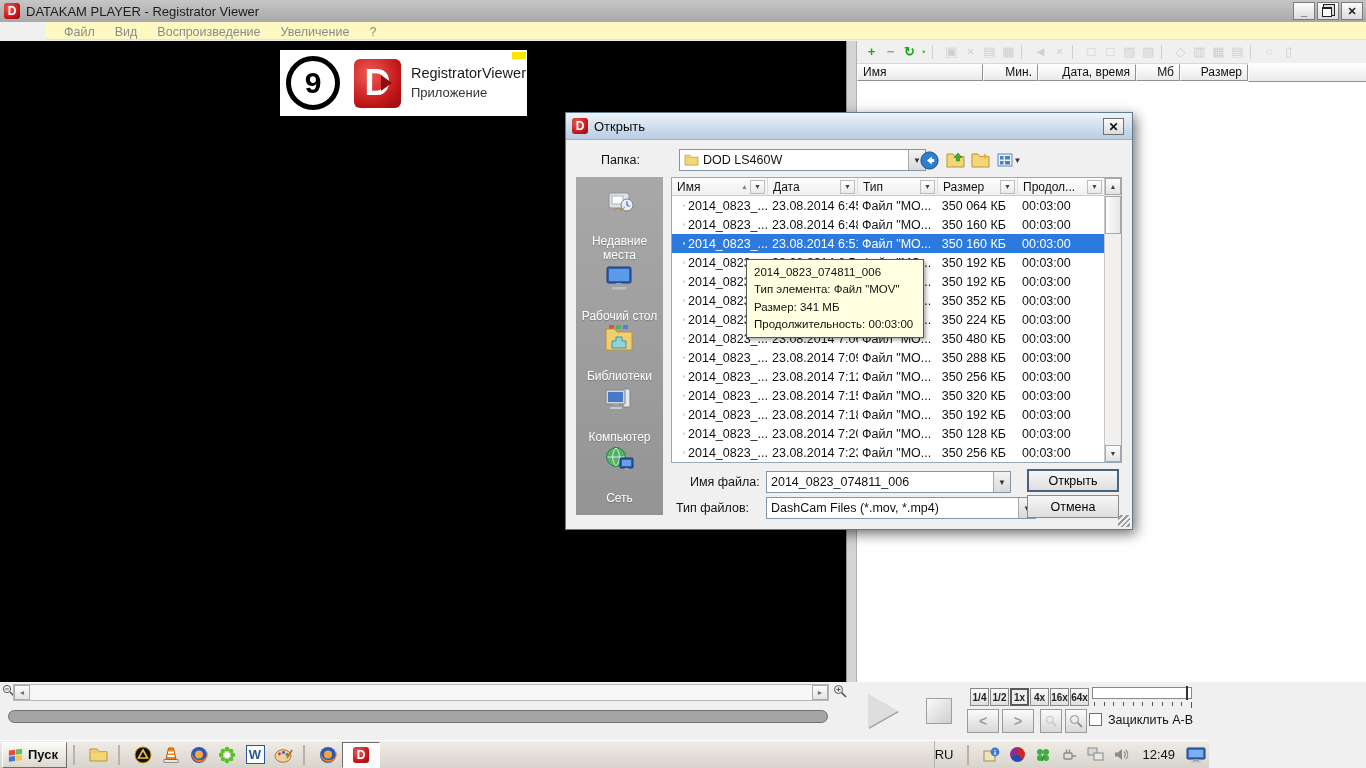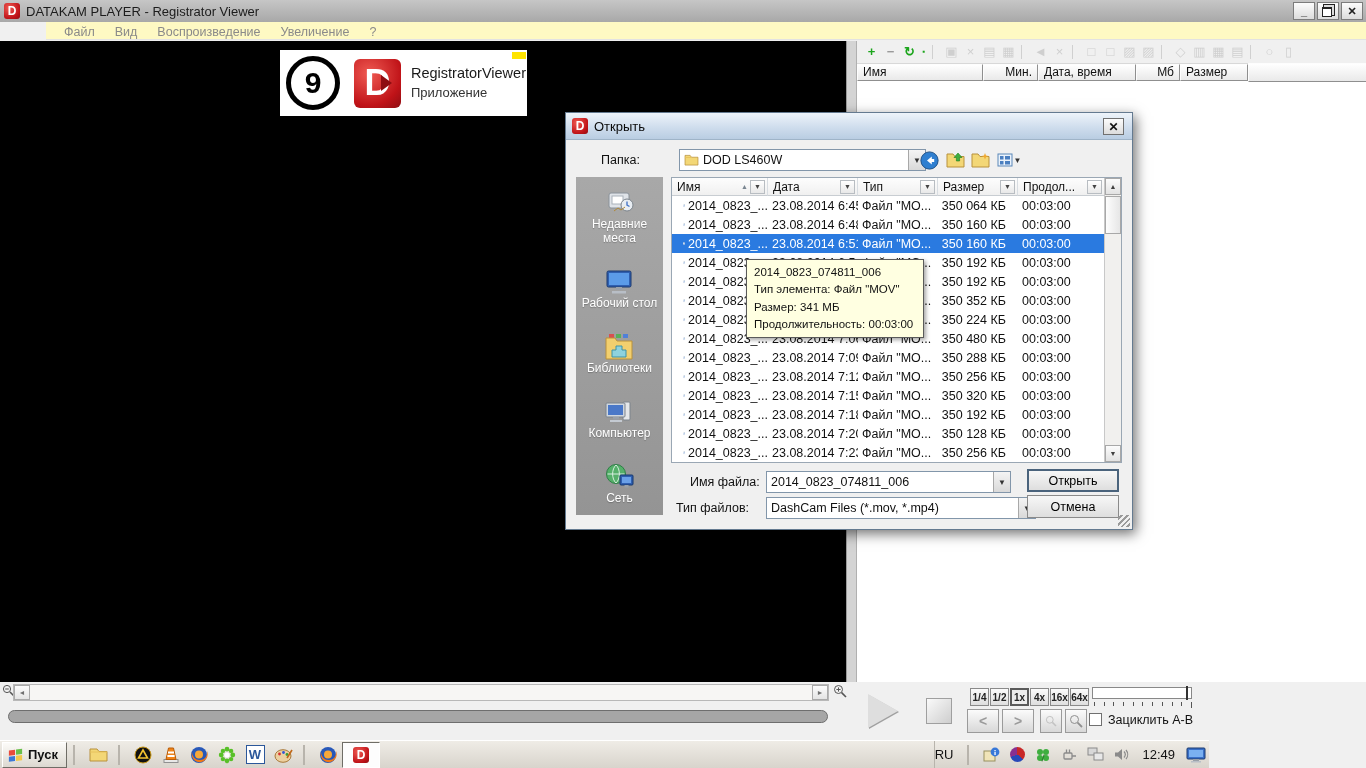--- a/index.html
+++ b/index.html
@@ -35,21 +35,21 @@
   .right-panel{position:absolute;left:856px;top:41px;width:510px;height:641px;background:#fff;border-left:1px solid #b0b0b0;box-sizing:border-box;}
   .rp-toolbar{height:22px;background:#f0f0f0;display:flex;align-items:center;padding-left:5px;border-bottom:1px solid #d8d8d8;}
   .rp-ic{width:19px;text-align:center;font-size:13px;line-height:18px;}
   .ic-green{color:#1ca51c;font-weight:bold;}
   .ic-dim{color:#9a9a9a;font-weight:bold;}
   .ic-gray{color:#cfcfcf;}
   .rp-ic.sm{font-size:8px;width:10px;color:#1ca51c;}
   .rp-ic.sep{width:6px;border-left:1px solid #d0d0d0;height:14px;margin:0 3px;}
   .rp-headers{display:flex;height:17px;background:#f0f0f0;}
   .rp-hcell{background:linear-gradient(#ffffff,#e9e9e9);border:1px solid;border-color:#fdfdfd #8f8f8f #8f8f8f #fdfdfd;box-sizing:border-box;font-size:12px;padding:0 5px;line-height:15px;overflow:hidden;white-space:nowrap;}
-  .ta-l{text-align:left}.ta-c{text-align:left}.ta-r{text-align:right}
+  .ta-l{text-align:left}.ta-c{text-align:right}.ta-r{text-align:right}
   .rp-hfill{flex:1;background:linear-gradient(#ffffff,#e9e9e9);border:1px solid;border-color:#fdfdfd #8f8f8f #8f8f8f #fdfdfd;}
   .rp-list{height:600px;background:#fff;}
 
   
   .bottom-bar{position:absolute;left:0;top:682px;width:1366px;height:58px;background:#f0f0f0;}
   .mag{font-size:13px;color:#555;}
   .hscroll{position:absolute;left:13px;top:2px;width:816px;height:17px;background:#f7f6f4;border:1px solid #b8b8b8;box-sizing:border-box;display:flex;justify-content:space-between;}
   .scroll-btn{width:16px;height:100%;background:linear-gradient(#fcfcfc,#e4e4e4);border:1px solid #aaa;box-sizing:border-box;display:flex;align-items:center;justify-content:center;font-size:7px;color:#707070;}
   .seek-bar{position:absolute;left:8px;top:28px;width:820px;height:13px;background:#a6a6a6;border:1px solid #6e6e6e;border-radius:7px;box-sizing:border-box;}
   .play-shape{position:absolute;left:868px;top:12px;width:0;height:0;border-left:30px solid #dedede;border-top:17px solid transparent;border-bottom:17px solid transparent;filter:drop-shadow(1px 1px 0 #9f9f9f);}
@@ -88,21 +88,21 @@
   .dlg-close{position:absolute;right:8px;top:5px;width:21px;height:17px;background:linear-gradient(#fcfcfc,#dcdcdc);border:1px solid #707070;box-sizing:border-box;display:flex;align-items:center;justify-content:center;font-weight:bold;font-size:12px;}
   .folder-row{position:absolute;left:0;top:34px;width:100%;height:26px;display:flex;align-items:center;}
   .folder-label{position:absolute;left:35px;font-size:12.5px;}
   .combo{position:absolute;background:#fff;border:1px solid #8296aa;box-sizing:border-box;display:flex;align-items:center;height:22px;}
   .combo .cval{flex:1;padding-left:4px;font-size:12.5px;white-space:nowrap;overflow:hidden;}
   .combo .drop{width:17px;height:100%;background:linear-gradient(#f4f4f4,#d9d9d9);border-left:1px solid #a8a8a8;display:flex;align-items:center;justify-content:center;font-size:8px;color:#333;box-sizing:border-box;}
   .c-folder{left:113px;top:2px;width:247px;}
   .dlg-navic{position:absolute;top:2px;width:22px;height:22px;display:flex;align-items:center;justify-content:center;}
   .views-caret{font-size:8px;color:#333;margin-left:1px;}
   .dlg-sidebar{position:absolute;left:10px;top:64px;width:87px;height:338px;background:linear-gradient(#a8a8a8,#949494);display:flex;flex-direction:column;align-items:center;justify-content:space-between;padding:10px 0;box-sizing:border-box;}
-  .sb-item{display:flex;flex-direction:column;align-items:center;gap:0;}
+  .sb-item{display:flex;flex-direction:column;align-items:center;gap:17px;}
   .sb-label{color:#fff;font-size:12px;text-align:center;line-height:1.2;text-shadow:0 1px 1px rgba(0,0,0,.25);}
   .file-list{position:absolute;left:105px;top:64px;width:451px;height:286px;background:#fff;border:1px solid #9aa7b4;box-sizing:border-box;}
   .fl-header{display:flex;height:18px;}
   .fl-hcell{display:flex;align-items:center;background:linear-gradient(#fdfdfd,#f0f0f0);border-right:1px solid #d8dde2;border-bottom:1px solid #c8cdd2;box-sizing:border-box;padding-left:5px;font-size:12px;position:relative;}
   .fl-hcell .hlabel{flex:1;white-space:nowrap;overflow:hidden;}
   .fl-hcell .hsort{font-size:7px;color:#7a8691;margin-right:2px;}
   .fl-hcell .hdrop{width:15px;height:14px;border:1px solid #b8bdc2;background:linear-gradient(#fff,#e8e8e8);display:flex;align-items:center;justify-content:center;font-size:7px;color:#444;margin-right:2px;box-sizing:border-box;}
   .fl-rows{position:relative;}
   .fl-row{display:flex;height:19px;align-items:center;font-size:12.5px;white-space:nowrap;}
   .fl-row.selected{background:#2a7ae0;color:#fff;}

